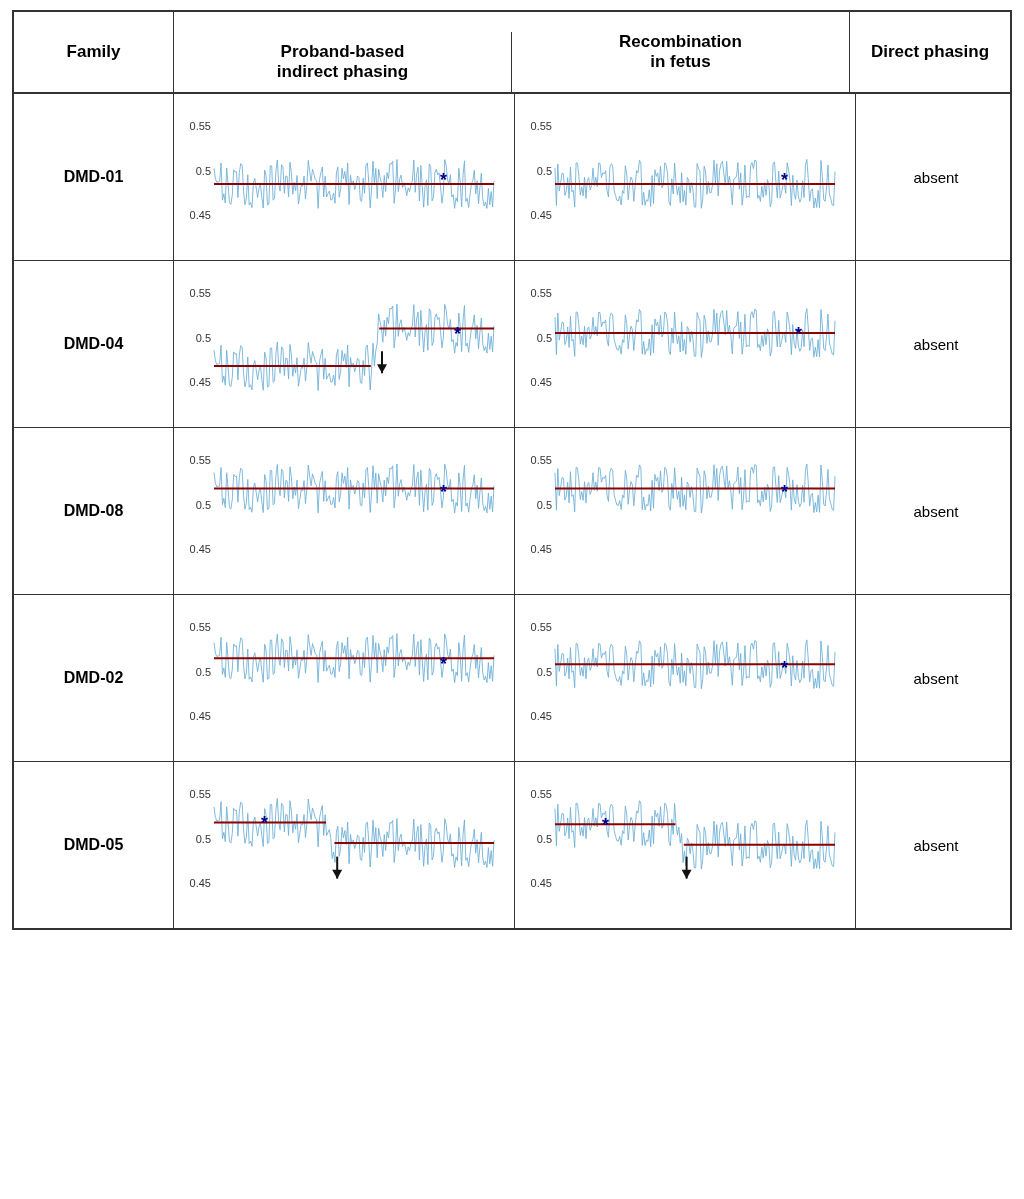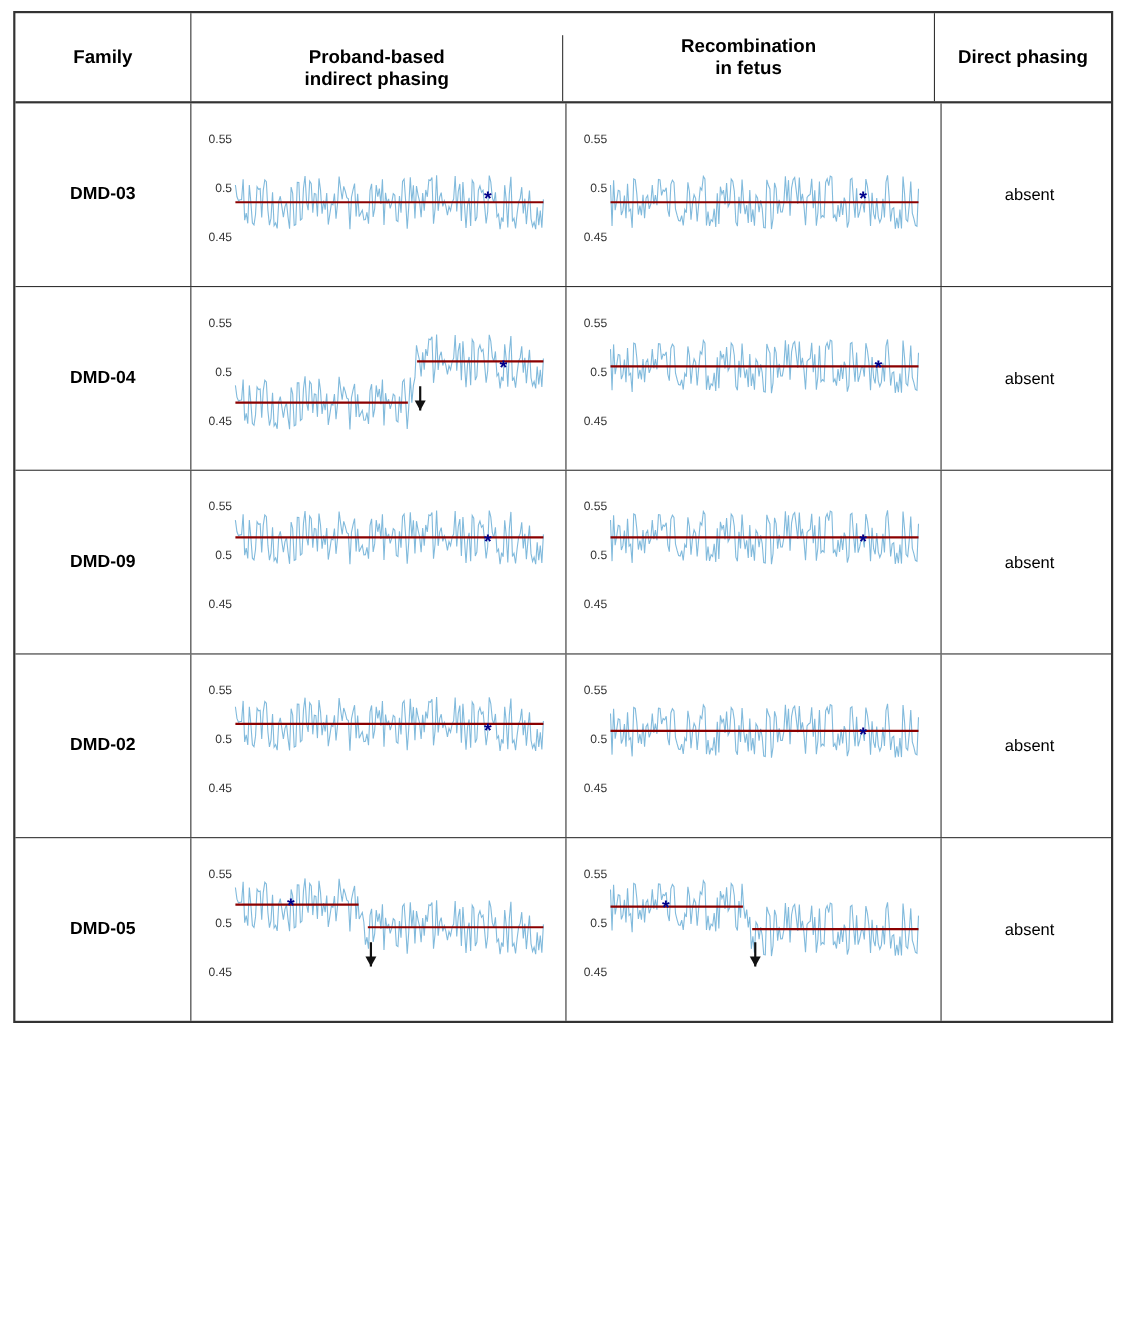--- a/index.html
+++ b/index.html
@@ -74,21 +74,21 @@
     <div class="header-cell">Family</div>
     <div class="header-cell" style="white-space: pre-line; margin-top: 20px;">Proband-based
 indirect phasing</div>
     <div class="header-cell" style="white-space: pre-line;">Recombination
 in fetus</div>
     <div class="header-cell">Direct phasing</div>
   </div>
 
   <div id="table-body">
       <div class="data-row">
-    <div class="family-cell">DMD-03</div>
+    <div class="family-cell">DMD-01</div>
     <div class="chart-cell">
       <div class="chart-wrapper">
         <svg width="320" height="140" viewBox="0 0 320 140" xmlns="http://www.w3.org/2000/svg">
 
     <text x="27" y="27.91666666666667" font-size="11" fill="#333" text-anchor="end">0.55</text>
     <text x="27" y="72.50000000000003" font-size="11" fill="#333" text-anchor="end">0.5</text>
     <text x="27" y="117.08333333333333" font-size="11" fill="#333" text-anchor="end">0.45</text>
 
     <path d="M 30,66.21542056745892 L 31.407035175879397,76.86434128340022 L 32.814070351758794,80.39840241018894 L 34.22110552763819,79.64276877596907 L 35.62814070351759,79.54195037332073 L 37.03517587939699,60.94456147233137 L 38.44221105527638,98.17386006784909 L 39.849246231155774,91.7034628821696 L 41.256281407035175,101.02685703537195 L 42.663316582914575,66.2030786208513 L 44.07035175879397,82.41275531737881 L 45.47738693467337,100.85398686456455 L 46.88442211055276,102.49137063287307 L 48.29145728643216,92.96843195485205 L 49.698492462311556,67.74928727059863 L 51.10552763819095,70.02285646251846 L 52.51256281407035,69.49930921024017 L 53.91959798994975,95.63374653538422 L 55.32663316582915,70.82764923879773 L 56.73366834170854,61.56383040540887 L 58.14070351758794,63.128119734908104 L 59.54773869346734,89.26464498137648 L 60.95477386934674,102.67570045208666 L 62.36180904522613,96.3067132072635 L 63.768844221105525,72.80575311652218 L 65.17587939698493,103.01527952157967 L 66.58291457286433,100.61593524583353 L 67.98994974874373,105.66181721754087 L 69.39698492462311,81.26890695800712 L 70.80402010050251,76.40878539757679 L 72.2110552763819,85.84364300378856 L 73.6180904522613,95.4532664033829 L 75.0251256281407,86.08695242841596 L 76.4321608040201,81.97735231234554 L 77.8391959798995,95.248688504765 L 79.2462311557789,105.9988077293171 L 80.6532663316583,68.02299592724071 L 82.06030150753769,73.84812664755492 L 83.46733668341707,102.92018263187526 L 84.87437185929647,102.14491712163652 L 86.28140703517587,63.818841065090716 L 87.68844221105527,63.91048762283154 L 89.09547738693468,98.11362425025712 L 90.50251256281408,96.80547286564105 L 91.90954773869348,68.98812600363928 L 93.31658291457288,57.98483772116653 L 94.72361809045226,81.9053042590925 L 96.13065326633166,89.15127988891803 L 97.53768844221105,62.64259047639409 L 98.94472361809045,64.9109196848494 L 100.35175879396985,91.32566319667819 L 101.75879396984925,73.94700153536759 L 103.16582914572865,74.40768833080864 L 104.57286432160804,94.78498610914028 L 105.97989949748744,60.20926214893708 L 107.38693467336682,70.87017599141205 L 108.79396984924622,92.19383024097219 L 110.20100502512564,80.33843649723444 L 111.60804020100502,88.68440756804316 L 113.01507537688443,73.55646245056664 L 114.42211055276381,102.14686957378098 L 115.82914572864321,92.79697717553776 L 117.23618090452261,83.28112204616602 L 118.643216080402,84.18985146761956 L 120.05025125628141,74.00957771184272 L 121.45728643216081,96.89754467146459 L 122.8643216080402,82.96431557939108 L 124.2713567839196,58.4129215738843 L 125.67839195979899,69.39136177346734 L 127.08542713567839,79.18313208834977 L 128.4924623115578,67.3716254368974 L 129.8994974874372,71.85517436043246 L 131.3065326633166,77.75113680139617 L 132.71356783919597,78.71671235500526 L 134.12060301507537,106.29838289898828 L 135.52763819095478,77.32606940506383 L 136.93467336683415,70.51456877045702 L 138.34170854271358,64.86347896825662 L 139.74874371859295,94.8646567373541 L 141.15577889447235,74.19136449569044 L 142.56281407035175,94.93915759662774 L 143.96984924623115,91.80530018056943 L 145.37688442211055,89.03818339547408 L 146.78391959798995,97.86612965985509 L 148.19095477386935,97.65460661313338 L 149.59798994974875,90.9297486614184 L 151.00502512562815,101.29633502675888 L 152.41206030150755,70.95591170107053 L 153.81909547738695,65.10677221925172 L 155.22613065326632,95.1956320096607 L 156.63316582914575,87.63219404684914 L 158.04020100502512,66.23254197149002 L 159.44723618090453,76.86232178346492 L 160.85427135678393,69.43597891520832 L 162.26130653266333,83.37954558583564 L 163.66834170854273,60.94293943308192 L 165.0753768844221,102.58586856392415 L 166.4824120603015,73.28609231345328 L 167.8894472361809,83.02851433030872 L 169.2964824120603,78.83707037781724 L 170.7035175879397,87.4729302996102 L 172.1105527638191,82.64637416137812 L 173.5175879396985,74.09009187666095 L 174.9246231155779,75.49944067693261 L 176.3316582914573,98.35709168586492 L 177.73869346733667,99.36350030030948 L 179.14572864321607,76.3198712382952 L 180.55276381909547,91.3588332349126 L 181.95979899497488,62.98008392938513 L 183.36683417085428,60.89506463328339 L 184.77386934673365,80.4743018503905 L 186.18090452261305,105.84059584338307 L 187.58793969849245,86.2877317689316 L 188.99497487437188,59.11355708681706 L 190.40201005025128,81.91459756601115 L 191.80904522613065,66.40154533140603 L 193.21608040201005,96.64899646810336 L 194.62311557788945,67.19945158313055 L 196.03015075376885,75.09476187558332 L 197.43718592964825,81.14531622641475 L 198.84422110552762,95.45152629624258 L 200.25125628140702,73.47639901248057 L 201.65829145728642,89.47908164209915 L 203.06532663316582,70.6714903604589 L 204.47236180904522,76.92357231116088 L 205.87939698492463,61.52775684592937 L 207.286432160804,62.17854139031661 L 208.69346733668343,59.344881862182795 L 210.10050251256283,101.31491145930583 L 211.50753768844223,88.19922724137857 L 212.91457286432163,57.43168746297612 L 214.321608040201,89.65000285024382 L 215.7286432160804,77.07966987481757 L 217.1356783919598,73.05939096731835 L 218.5427135678392,85.58340931153533 L 219.9497487437186,80.61867573880471 L 221.35678391959797,85.65645590143839 L 222.76381909547737,93.68124992410448 L 224.17085427135677,85.84492400514081 L 225.5778894472362,89.52047649664932 L 226.9849246231156,82.2425285835407 L 228.39195979899498,78.91351594271876 L 229.79899497487438,57.93194932464402 L 231.20603015075378,90.27878919147106 L 232.61306532663318,72.29241809549669 L 234.02010050251258,65.23861466499179 L 235.42713567839195,98.91577041525113 L 236.83417085427135,63.47065849339413 L 238.24120603015075,83.85803095350839 L 239.64824120603015,105.23059606872951 L 241.05527638190955,84.3205473330136 L 242.46231155778892,77.7646965322163 L 243.86934673366832,103.53410106856582 L 245.27638190954775,61.98604022993307 L 246.68341708542715,64.55139471488354 L 248.09045226130655,98.84877510461988 L 249.49748743718592,95.28746569809675 L 250.90452261306532,70.90905772758109 L 252.31155778894473,67.07483441919479 L 253.71859296482413,72.81568189894918 L 255.12562814070353,70.9044202877916 L 256.5326633165829,84.696735786863 L 257.9396984924623,101.17893103612494 L 259.3467336683417,90.52463473649523 L 260.7537688442211,57.63698638752301 L 262.1608040201005,63.36004314644657 L 263.5678391959799,77.708199884543 L 264.9748743718593,82.26470228219966 L 266.3819095477387,72.78900322681906 L 267.7889447236181,95.05475255935566 L 269.1959798994975,92.73901246381445 L 270.6030150753769,106.36599408635385 L 272.0100502512563,95.76024010668579 L 273.4170854271357,99.60879915843347 L 274.8241206030151,66.32385308064175 L 276.2311557788945,80.15516684692741 L 277.6381909547739,104.86773414061228 L 279.04522613065325,73.60420877522455 L 280.45226130653265,58.789878754040465 L 281.85929648241205,99.36707495280994 L 283.2663316582915,96.49945452904016 L 284.6733668341709,105.63928448510237 L 286.08040201005025,92.2955902374094 L 287.48743718592965,81.64945987991848 L 288.89447236180905,78.43642969799129 L 290.30150753768845,68.1652428555251 L 291.70854271356785,92.11769685689852 L 293.11557788944725,78.61303209597165 L 294.52261306532665,101.7144043733905 L 295.92964824120605,85.56331826264523 L 297.33668341708545,71.27065868672952 L 298.74371859296485,96.74242250863294 L 300.1507537688442,103.83665673240742 L 301.5577889447236,100.00466853480219 L 302.964824120603,106.38208924646752 L 304.3718592964824,86.41965764019888 L 305.7788944723618,102.7799021313252 L 307.1859296482412,89.47293101237486 L 308.5929648241206,105.11017023329441 L 310,79.2433582345992" stroke="#6BAED6" stroke-width="1" fill="none" opacity="0.85"></path>
 
@@ -153,21 +153,21 @@
     <line x1="30" y1="64.04166666666669" x2="310" y2="64.04166666666669" stroke="#8B0000" stroke-width="2"></line>
 
     <text x="273.6" y="71.04166666666669" font-size="18" font-weight="bold" fill="#00008B" text-anchor="middle">*</text>
 
   </svg>
       </div>
     </div>
     <div class="recomb-cell">absent</div>
   </div>
       <div class="data-row">
-    <div class="family-cell">DMD-09</div>
+    <div class="family-cell">DMD-08</div>
     <div class="chart-cell">
       <div class="chart-wrapper">
         <svg width="320" height="140" viewBox="0 0 320 140" xmlns="http://www.w3.org/2000/svg">
 
     <text x="27" y="27.91666666666667" font-size="11" fill="#333" text-anchor="end">0.55</text>
     <text x="27" y="72.50000000000003" font-size="11" fill="#333" text-anchor="end">0.5</text>
     <text x="27" y="117.08333333333333" font-size="11" fill="#333" text-anchor="end">0.45</text>
 
     <path d="M 30,36.7904205674589 L 31.407035175879397,47.439341283400246 L 32.814070351758794,50.973402410188925 L 34.22110552763819,50.217768775969056 L 35.62814070351759,50.11695037332071 L 37.03517587939699,31.51956147233136 L 38.44221105527638,68.74886006784908 L 39.849246231155774,62.278462882169585 L 41.256281407035175,71.60185703537192 L 42.663316582914575,36.778078620851275 L 44.07035175879397,52.987755317378834 L 45.47738693467337,71.42898686456454 L 46.88442211055276,73.06637063287306 L 48.29145728643216,63.54343195485203 L 49.698492462311556,38.32428727059862 L 51.10552763819095,40.59785646251849 L 52.51256281407035,40.07430921024014 L 53.91959798994975,66.2087465353842 L 55.32663316582915,41.402649238797665 L 56.73366834170854,32.138830405408854 L 58.14070351758794,33.703119734908086 L 59.54773869346734,59.83964498137647 L 60.95477386934674,73.25070045208665 L 62.36180904522613,66.88171320726353 L 63.768844221105525,43.38075311652213 L 65.17587939698493,73.59027952157966 L 66.58291457286433,71.19093524583351 L 67.98994974874373,76.23681721754086 L 69.39698492462311,51.84390695800715 L 70.80402010050251,46.98378539757677 L 72.2110552763819,56.418643003788496 L 73.6180904522613,66.02826640338287 L 75.0251256281407,56.66195242841599 L 76.4321608040201,52.552352312345576 L 77.8391959798995,65.82368850476499 L 79.2462311557789,76.57380772931708 L 80.6532663316583,38.5979959272407 L 82.06030150753769,44.42312664755485 L 83.46733668341707,73.49518263187525 L 84.87437185929647,72.71991712163651 L 86.28140703517587,34.3938410650907 L 87.68844221105527,34.48548762283153 L 89.09547738693468,68.6886242502571 L 90.50251256281408,67.38047286564102 L 91.90954773869348,39.563126003639226 L 93.31658291457288,28.559837721166524 L 94.72361809045226,52.480304259092485 L 96.13065326633166,59.72627988891802 L 97.53768844221105,33.21759047639408 L 98.94472361809045,35.48591968484938 L 100.35175879396985,61.900663196678124 L 101.75879396984925,44.52200153536752 L 103.16582914572865,44.982688330808685 L 104.57286432160804,65.35998610914027 L 105.97989949748744,30.784262148937064 L 107.38693467336682,41.44517599141203 L 108.79396984924622,62.76883024097218 L 110.20100502512564,50.91343649723442 L 111.60804020100502,59.25940756804315 L 113.01507537688443,44.131462450566616 L 114.42211055276381,72.72186957378096 L 115.82914572864321,63.37197717553781 L 117.23618090452261,53.85612204616601 L 118.643216080402,54.76485146761955 L 120.05025125628141,44.58457771184272 L 121.45728643216081,67.47254467146456 L 122.8643216080402,53.539315579391086 L 124.2713567839196,28.987921573884286 L 125.67839195979899,39.966361773467284 L 127.08542713567839,49.75813208834975 L 128.4924623115578,37.946625436897385 L 129.8994974874372,42.4301743604324 L 131.3065326633166,48.326136801396146 L 132.71356783919597,49.29171235500525 L 134.12060301507537,76.87338289898827 L 135.52763819095478,47.90106940506388 L 136.93467336683415,41.08956877045701 L 138.34170854271358,35.438478968256604 L 139.74874371859295,65.43965673735414 L 141.15577889447235,44.76636449569041 L 142.56281407035175,65.51415759662771 L 143.96984924623115,62.38030018056938 L 145.37688442211055,59.61318339547402 L 146.78391959798995,68.44112965985512 L 148.19095477386935,68.22960661313337 L 149.59798994974875,61.50474866141833 L 151.00502512562815,71.87133502675887 L 152.41206030150755,41.530911701070515 L 153.81909547738695,35.68177221925171 L 155.22613065326632,65.77063200966069 L 156.63316582914575,58.20719404684911 L 158.04020100502512,36.80754197149001 L 159.44723618090453,47.437321783464945 L 160.85427135678393,40.01097891520831 L 162.26130653266333,53.95454558583569 L 163.66834170854273,31.517939433081903 L 165.0753768844221,73.16086856392414 L 166.4824120603015,43.861092313453256 L 167.8894472361809,53.60351433030872 L 169.2964824120603,49.412070377817216 L 170.7035175879397,58.04793029961024 L 172.1105527638191,53.22137416137812 L 173.5175879396985,44.665091876660924 L 174.9246231155779,46.07444067693254 L 176.3316582914573,68.93209168586489 L 177.73869346733667,69.93850030030947 L 179.14572864321607,46.8948712382952 L 180.55276381909547,61.93383323491258 L 181.95979899497488,33.55508392938512 L 183.36683417085428,31.47006463328338 L 184.77386934673365,51.0493018503905 L 186.18090452261305,76.41559584338307 L 187.58793969849245,56.862731768931624 L 188.99497487437188,29.688557086817042 L 190.40201005025128,52.48959756601114 L 191.80904522613065,36.976545331406015 L 193.21608040201005,67.22399646810335 L 194.62311557788945,37.774451583130556 L 196.03015075376885,45.669761875583305 L 197.43718592964825,51.720316226414695 L 198.84422110552762,66.02652629624257 L 200.25125628140702,44.0513990124805 L 201.65829145728642,60.05408164209911 L 203.06532663316582,41.24649036045885 L 204.47236180904522,47.49857231116088 L 205.87939698492463,32.10275684592935 L 207.286432160804,32.7535413903166 L 208.69346733668343,29.919881862182784 L 210.10050251256283,71.88991145930581 L 211.50753768844223,58.774227241378554 L 212.91457286432163,28.00668746297611 L 214.321608040201,60.225002850243754 L 215.7286432160804,47.65466987481756 L 217.1356783919598,43.634390967318296 L 218.5427135678392,56.15840931153532 L 219.9497487437186,51.19367573880468 L 221.35678391959797,56.23145590143842 L 222.76381909547737,64.25624992410441 L 224.17085427135677,56.41992400514074 L 225.5778894472362,60.095476496649304 L 226.9849246231156,52.817528583540685 L 228.39195979899498,49.48851594271874 L 229.79899497487438,28.50694932464402 L 231.20603015075378,60.853789191470995 L 232.61306532663318,42.86741809549671 L 234.02010050251258,35.813614664991775 L 235.42713567839195,69.49077041525112 L 236.83417085427135,34.045658493394114 L 238.24120603015075,54.43303095350838 L 239.64824120603015,75.8055960687295 L 241.05527638190955,54.89554733301359 L 242.46231155778892,48.3396965322163 L 243.86934673366832,74.1091010685658 L 245.27638190954775,32.561040229933056 L 246.68341708542715,35.12639471488354 L 248.09045226130655,69.42377510461986 L 249.49748743718592,65.8624656980968 L 250.90452261306532,41.48405772758112 L 252.31155778894473,37.649834419194775 L 253.71859296482413,43.390681898949225 L 255.12562814070353,41.47942028779157 L 256.5326633165829,55.27173578686303 L 257.9396984924623,71.75393103612492 L 259.3467336683417,61.09963473649521 L 260.7537688442211,28.211986387522995 L 262.1608040201005,33.93504314644656 L 263.5678391959799,48.28319988454299 L 264.9748743718593,52.83970228219969 L 266.3819095477387,43.36400322681911 L 267.7889447236181,65.62975255935565 L 269.1959798994975,63.31401246381438 L 270.6030150753769,76.94099408635384 L 272.0100502512563,66.33524010668577 L 273.4170854271357,70.18379915843346 L 274.8241206030151,36.89885308064175 L 276.2311557788945,50.730166846927446 L 277.6381909547739,75.44273414061227 L 279.04522613065325,44.17920877522453 L 280.45226130653265,29.36487875404045 L 281.85929648241205,69.94207495280992 L 283.2663316582915,67.07445452904014 L 284.6733668341709,76.21428448510235 L 286.08040201005025,62.87059023740939 L 287.48743718592965,52.22445987991846 L 288.89447236180905,49.01142969799132 L 290.30150753768845,38.74024285552508 L 291.70854271356785,62.6926968568985 L 293.11557788944725,49.188032095971636 L 294.52261306532665,72.28940437339048 L 295.92964824120605,56.13831826264522 L 297.33668341708545,41.845658686729564 L 298.74371859296485,67.31742250863287 L 300.1507537688442,74.41165673240741 L 301.5577889447236,70.57966853480218 L 302.964824120603,76.9570892464675 L 304.3718592964824,56.99465764019886 L 305.7788944723618,73.35490213132519 L 307.1859296482412,60.047931012374825 L 308.5929648241206,75.6851702332944 L 310,49.81835823459923" stroke="#6BAED6" stroke-width="1" fill="none" opacity="0.85"></path>
 

